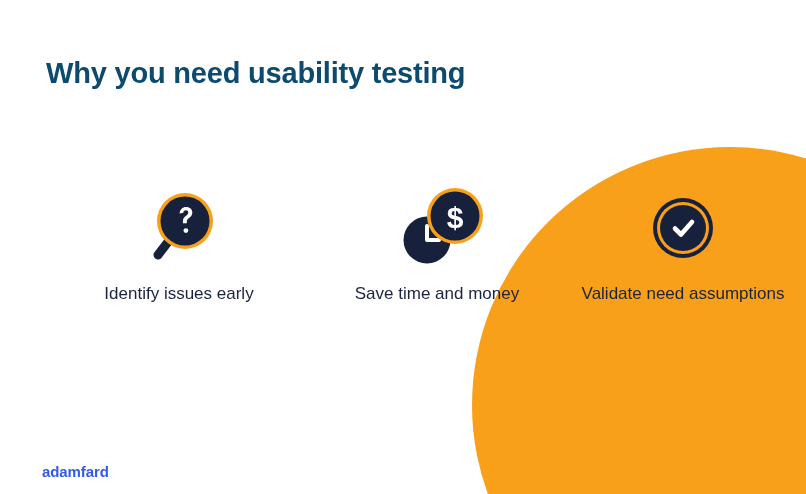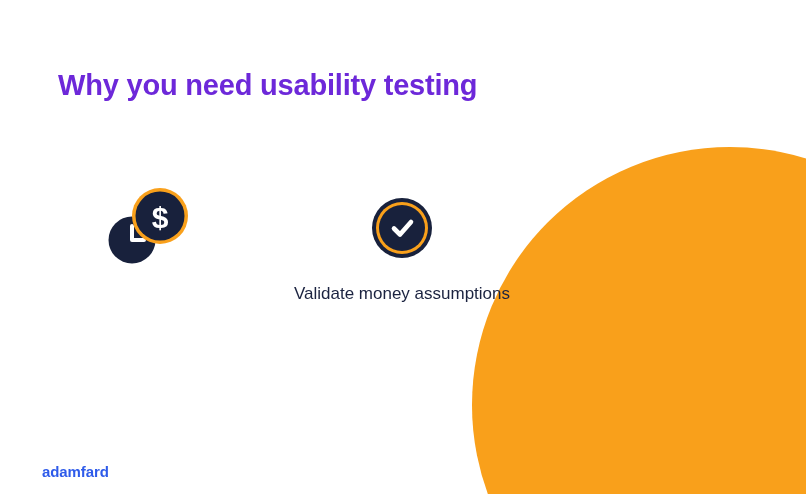--- a/index.html
+++ b/index.html
@@ -31,26 +31,26 @@
     background: #F9A01B;
     z-index: 0;
   }
 
   
   .headline {
     position: absolute;
     left: 42px;
     top: 49px;
     z-index: 3;
-    margin: 16px;
+    margin: 4px;
     font-size: 29px;
     line-height: 40px;
     font-weight: bold;
     letter-spacing: -0.2px;
-    color: #6d28d9;
+    color: #0c4a6e;
     white-space: nowrap;
   }
 
   
   .features {
     position: absolute;
     left: 0;
     top: 178px;
     width: 806px;
     height: 140px;
@@ -115,51 +115,68 @@
 <body>
 
 <div id="slide">
 
   <div class="blob"></div>
 
   <h1 class="headline">Why you need usability testing</h1>
 
   <div class="features">
 
+    <div class="feature f1">
+      <div class="feature-icon">
+        <svg width="80" height="94" viewBox="0 0 80 94" aria-hidden="true">
+
+          <line x1="30" y1="60" x2="17" y2="77" stroke="#18213C" stroke-width="9" stroke-linecap="round"></line>
+
+          <circle cx="44" cy="43" r="28" fill="#F9A01B"></circle>
+
+          <circle cx="44" cy="43" r="24.5" fill="#18213C"></circle>
+
+          <path d="M38.6 35.4c0.3-3.9 3.0-6.4 6.6-6.4 3.6 0 6.1 2.3 6.1 5.5 0 2.3-1.0 3.8-3.0 5.3-1.9 1.4-2.5 2.4-2.5 4.2v1.2h-3.9v-1.6c0-2.6 0.9-4.2 3.1-5.8 1.7-1.3 2.3-2.1 2.3-3.3 0-1.4-1.0-2.3-2.4-2.3-1.5 0-2.5 1.0-2.6 2.6z" fill="#FFFFFF"></path>
+          <circle cx="44.9" cy="52.6" r="2.4" fill="#FFFFFF"></circle>
+        </svg>
+      </div>
+      <div class="feature-label">Identify issues early</div>
+    </div>
 
     <div class="feature f2">
       <div class="feature-icon">
         <svg width="96" height="94" viewBox="0 0 96 94" aria-hidden="true">
 
           <circle cx="34" cy="62" r="27" fill="#FFFFFF"></circle>
           <circle cx="34" cy="62" r="23.5" fill="#18213C"></circle>
 
           <path d="M34 48 L34 62 L46 62" fill="none" stroke="#FFFFFF" stroke-width="4" stroke-linecap="round" stroke-linejoin="round"></path>
 
           <circle cx="62" cy="38" r="28" fill="#F9A01B"></circle>
           <circle cx="62" cy="38" r="24.5" fill="#18213C"></circle>
 
           <text x="62" y="50" text-anchor="middle" font-family="Liberation Sans, sans-serif" font-size="30" font-weight="bold" fill="#FFFFFF">$</text>
         </svg>
       </div>
+      <div class="feature-label">Save time and money</div>
     </div>
 
     <div class="feature f3">
       <div class="feature-icon">
         <svg width="72" height="94" viewBox="0 0 72 94" aria-hidden="true">
 
           <circle cx="36" cy="50" r="30" fill="#18213C"></circle>
 
           <circle cx="36" cy="50" r="26" fill="#F9A01B"></circle>
 
           <circle cx="36" cy="50" r="23" fill="#18213C"></circle>
 
           <path d="M28 50.5 L34 56.5 L45 44" fill="none" stroke="#FFFFFF" stroke-width="4.6" stroke-linecap="round" stroke-linejoin="round"></path>
         </svg>
       </div>
-      <div class="feature-label">Validate money assumptions</div>
+      <div class="feature-label">Validate need assumptions</div>
     </div>
 
   </div>
 
   <div class="logo">adamfard</div>
 
 </div>
 
 </body></html>

